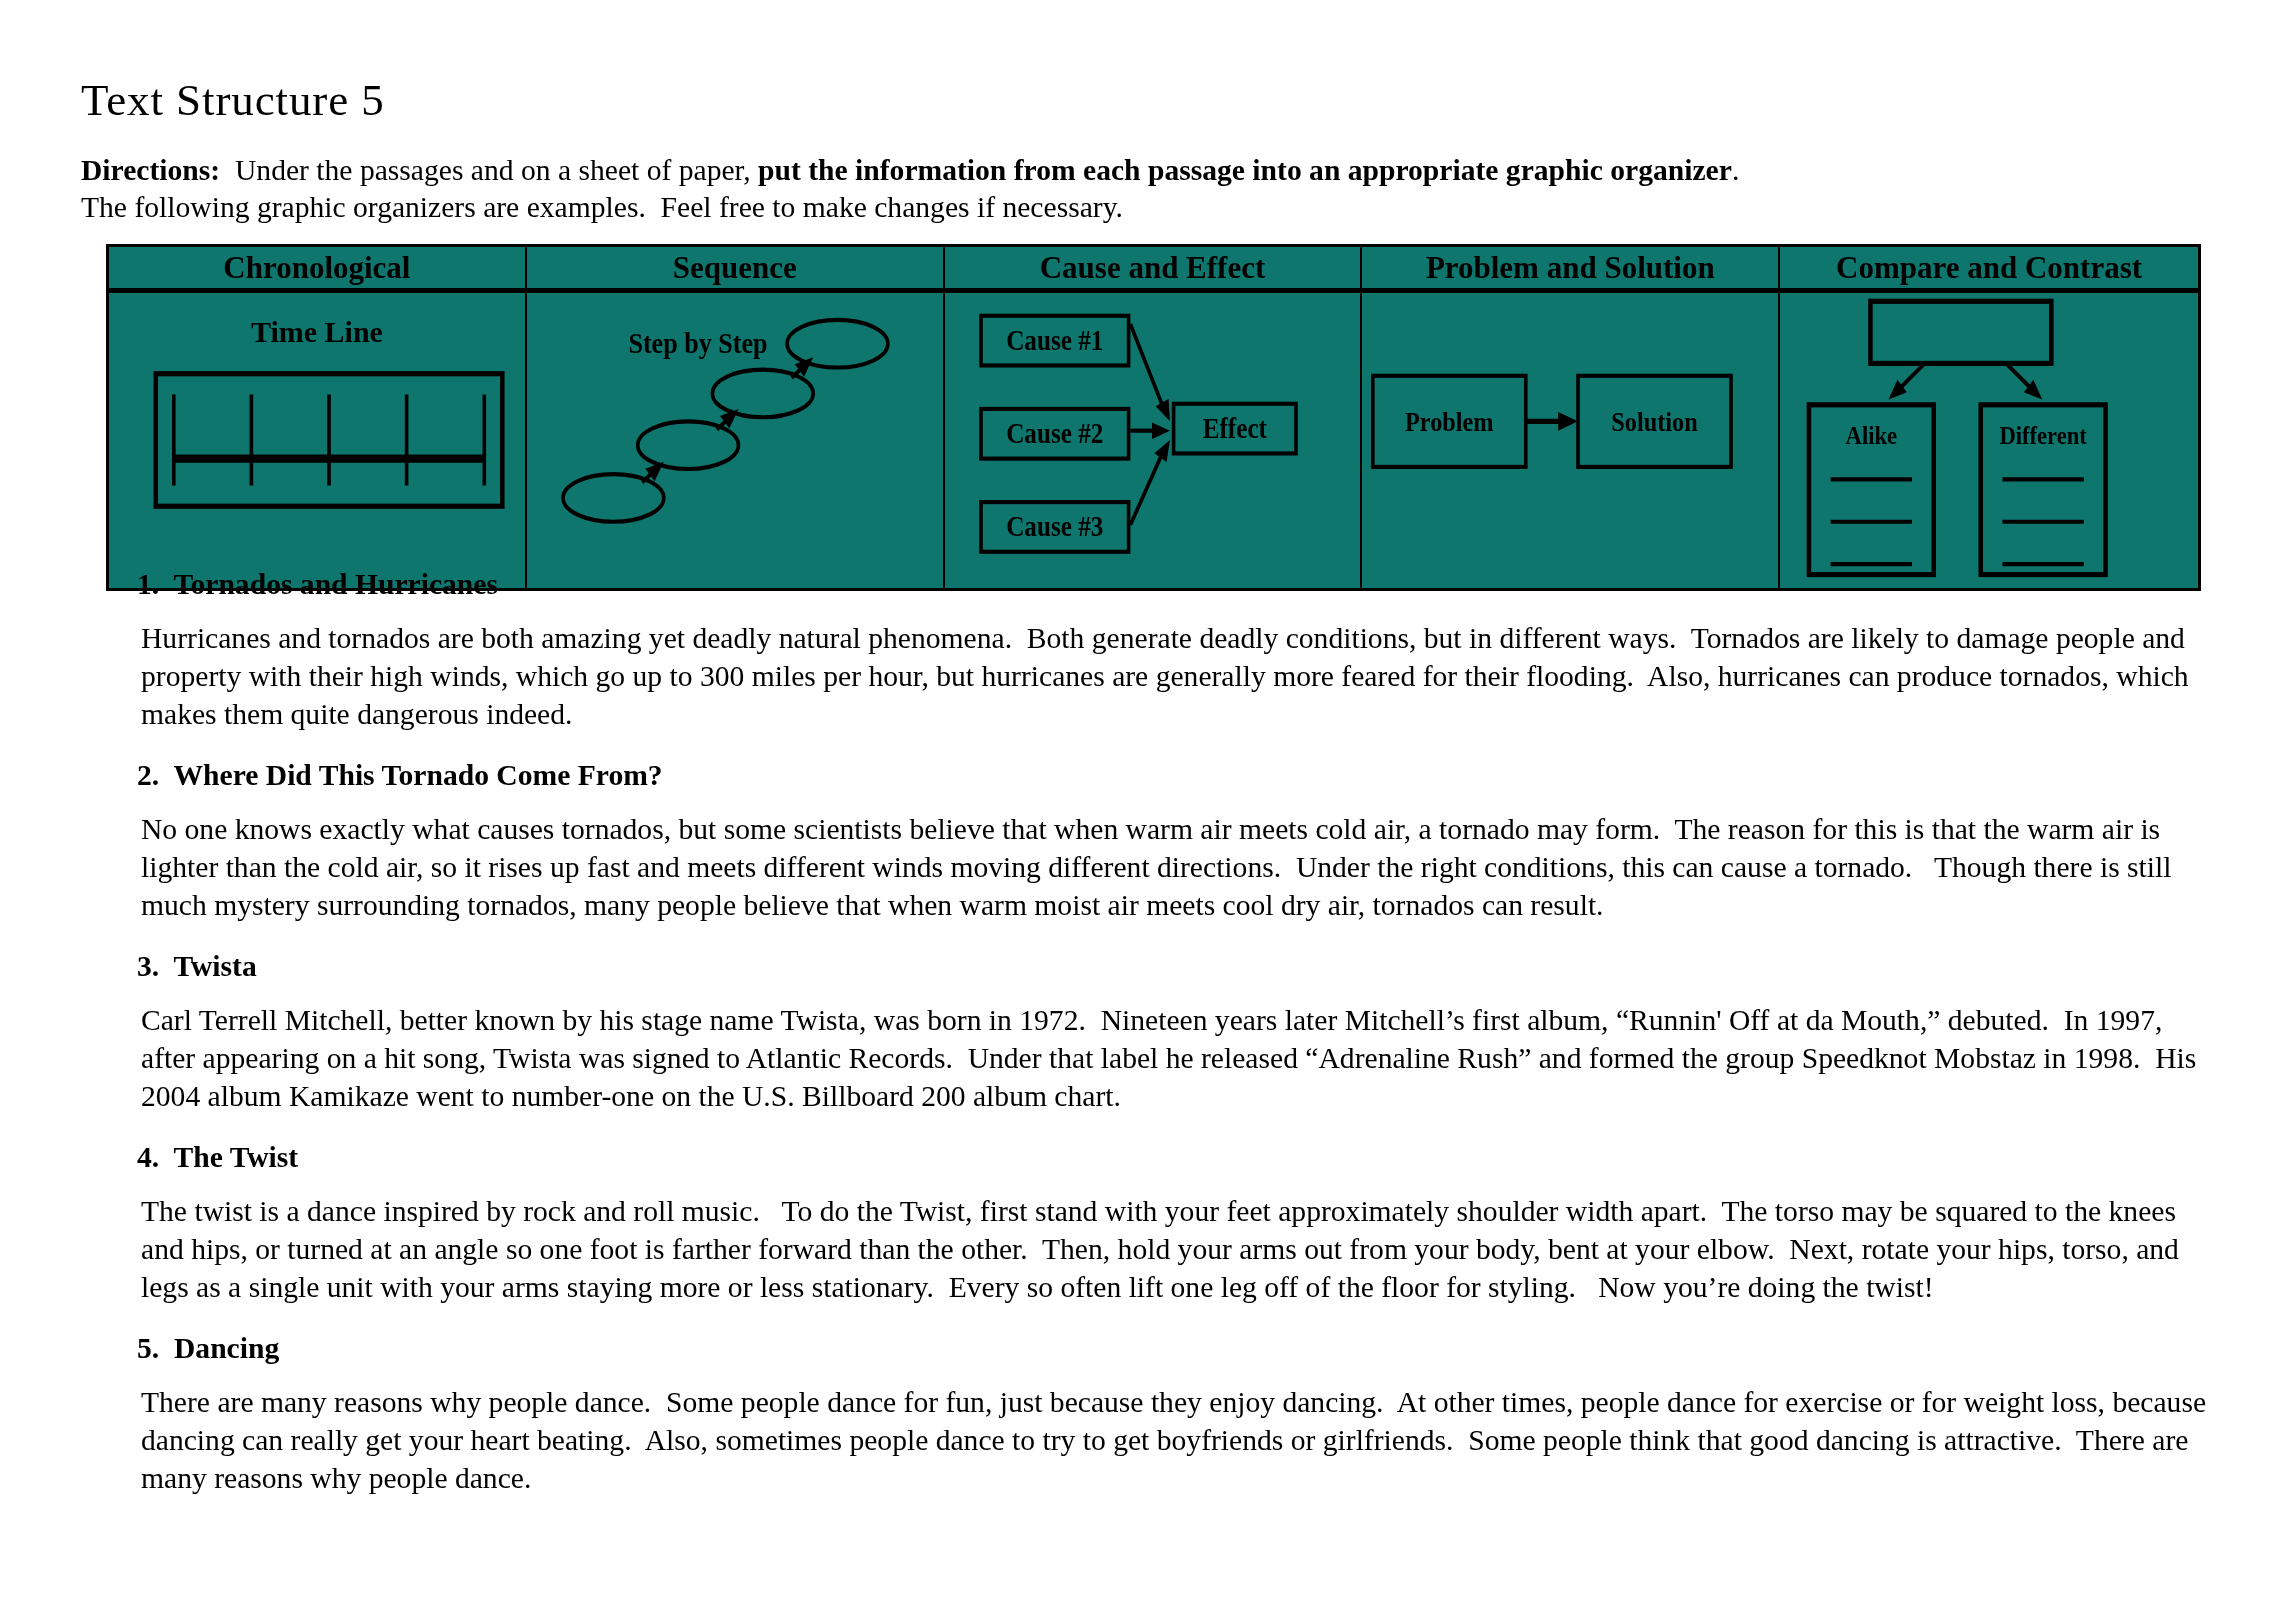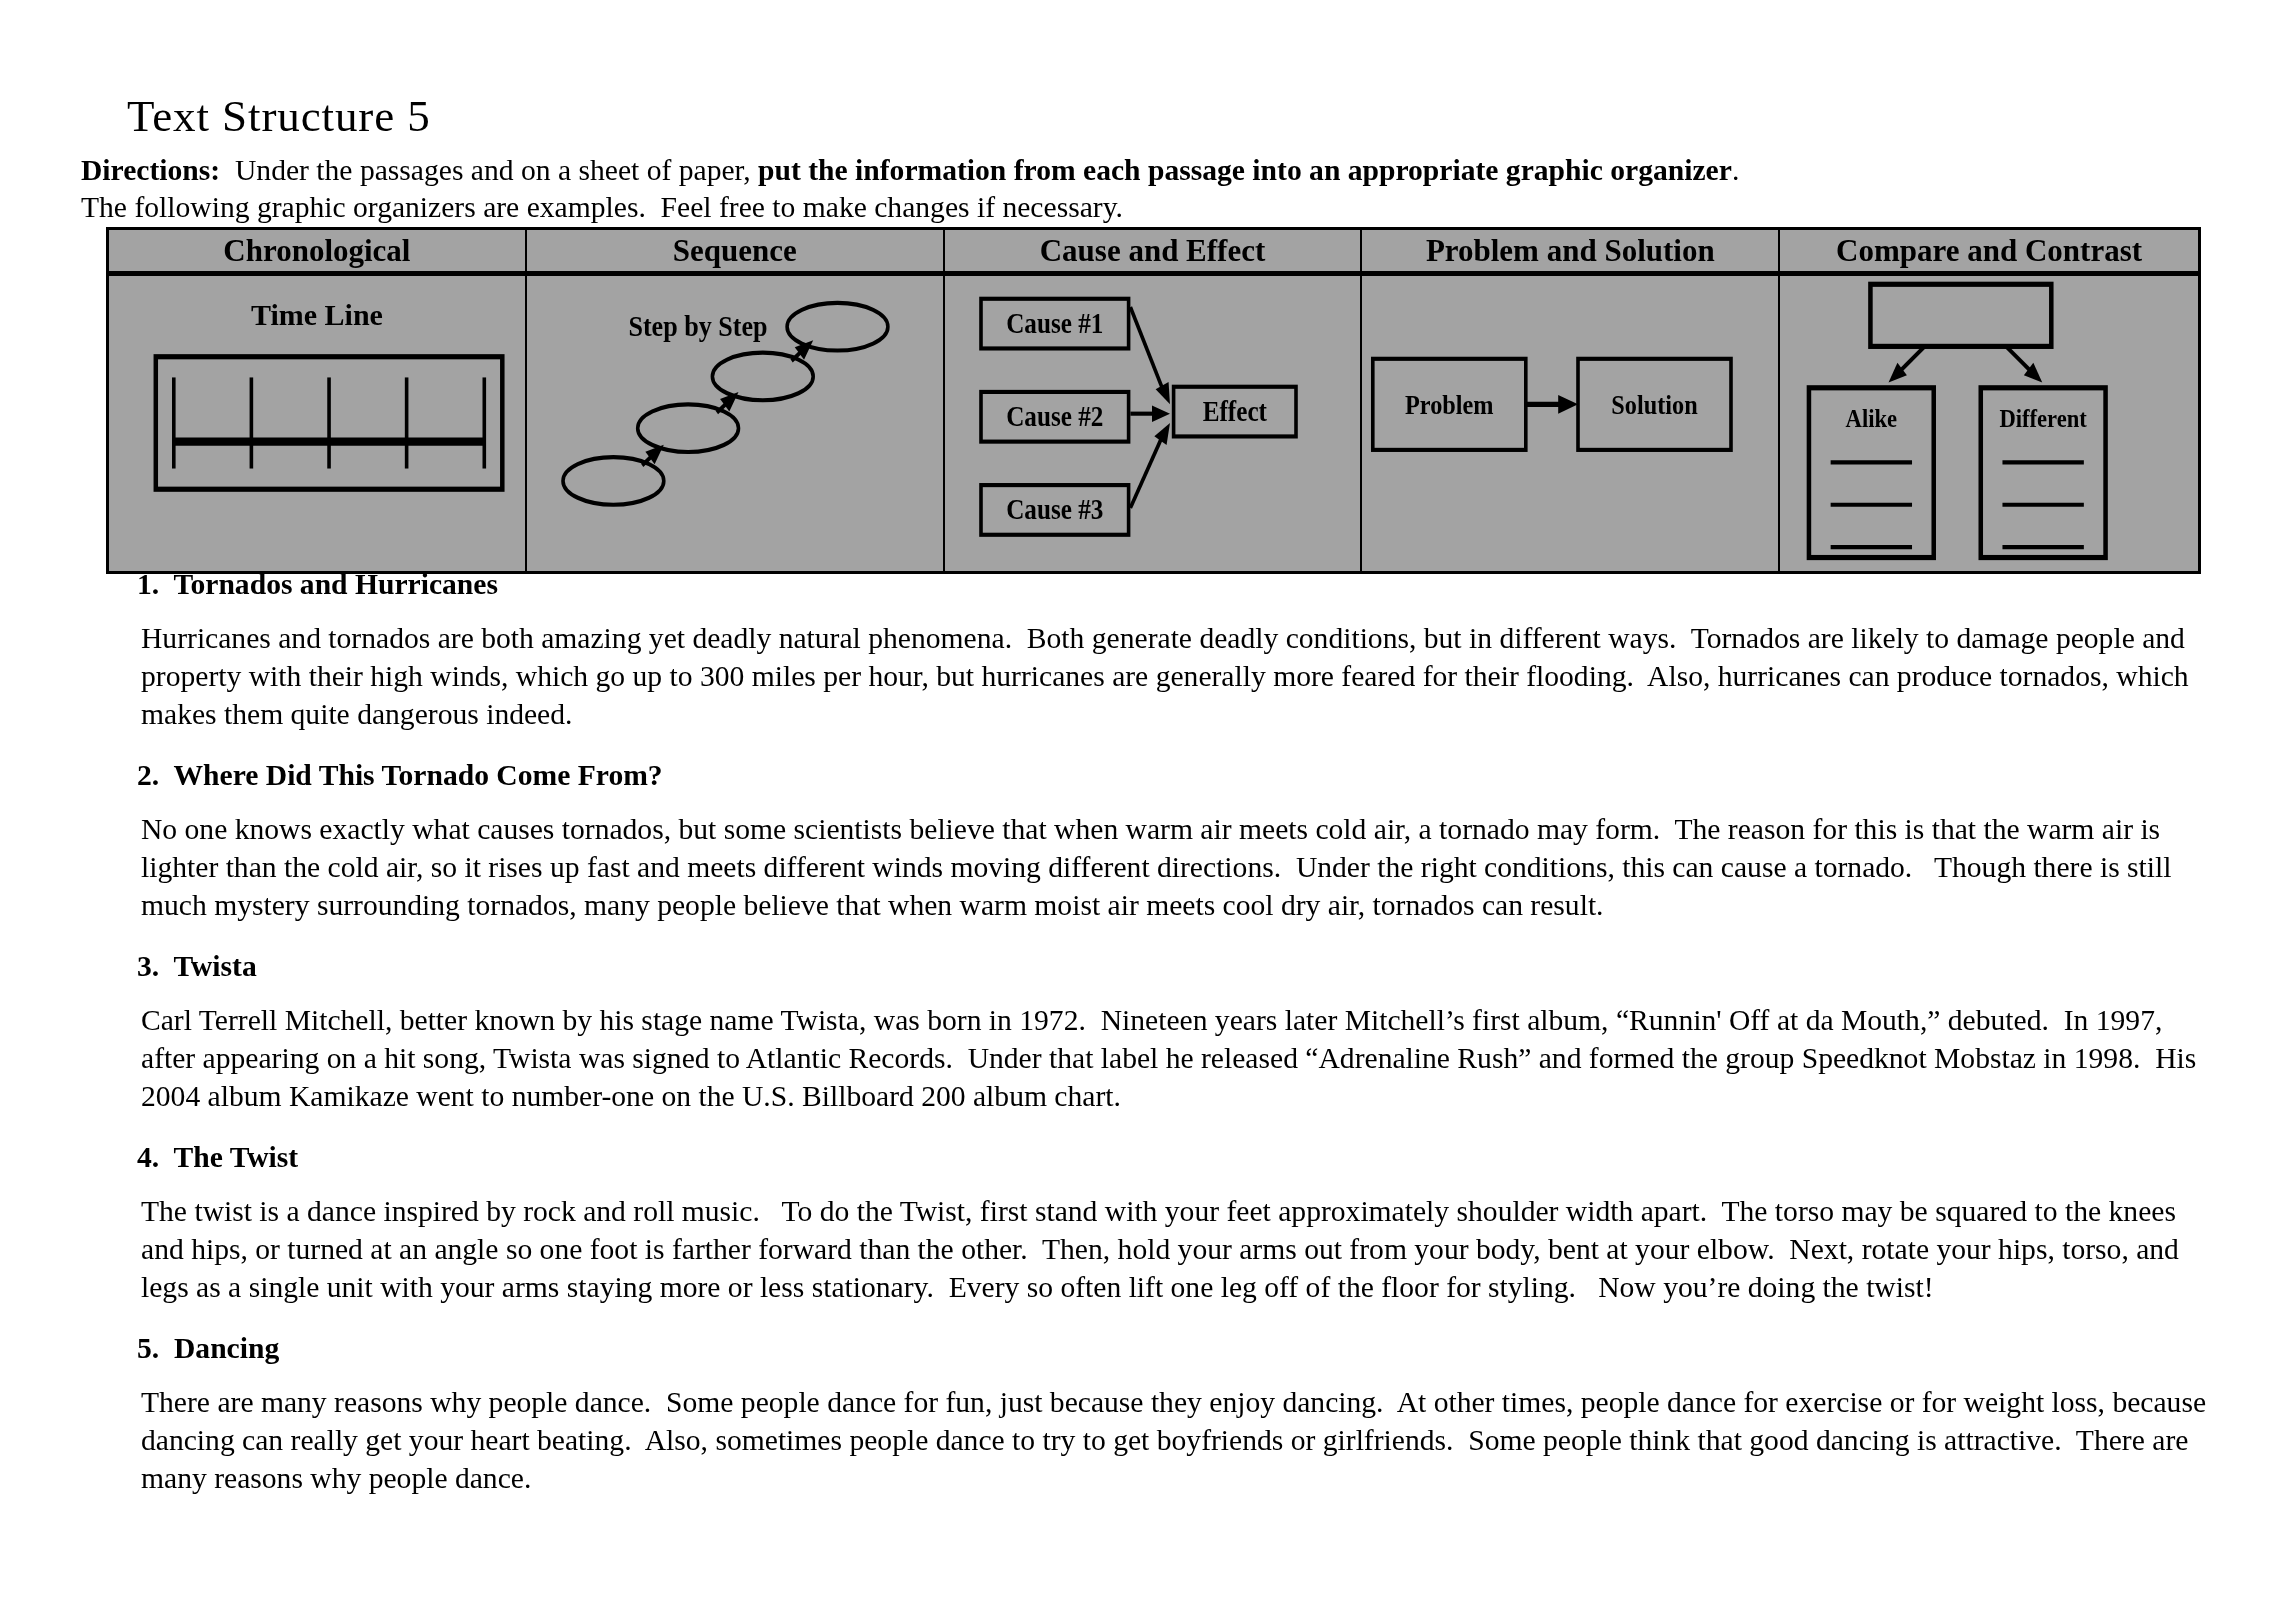--- a/index.html
+++ b/index.html
@@ -1,27 +1,27 @@
 <!DOCTYPE html>
 <html style="font-size:14.3px"><head>
 <meta charset="utf-8">
 <style>
   html,body { margin:0; padding:0; background:#e8e8e8; }
   .page {
     position:relative; width:2293px; height:1612px; background:#ffffff;
     font-family:"Liberation Serif", serif; color:#000; overflow:hidden;
   }
-  .doc-title { position:absolute; left:81px; top:90px; font-size:45px; font-weight:400; letter-spacing:0.9px;margin-left:46px; }
+  .doc-title { position:absolute; left:81px; top:74px; font-size:45px; font-weight:400; letter-spacing:0.9px; }
   .directions { position:absolute; left:81px; top:152px; width:2149px; font-size:29.6px; line-height:37px; white-space:pre-wrap; }
   .directions b { font-weight:700; }
 
   .orgtable {
-    position:absolute; left:106px; top:227px; width:2089px;
+    position:absolute; left:106px; top:244px; width:2089px;
     border:3.6px solid #000; display:grid; grid-template-columns:repeat(5,1fr);
-    background:#a3a3a3;
+    background:#0f766e;
   }
   .th {
     border-bottom:5.4px solid #000; border-right:2.7px solid #000;
     height:41px; display:flex; align-items:center; justify-content:center;
     font-weight:700; font-size:31px;
   }
   .th.last { border-right:none; }
   .td { border-right:2.7px solid #000; height:295px; position:relative; }
   .td.last { border-right:none; }
   .dsvg { position:absolute; left:0; top:0; width:100%; height:100%; }

